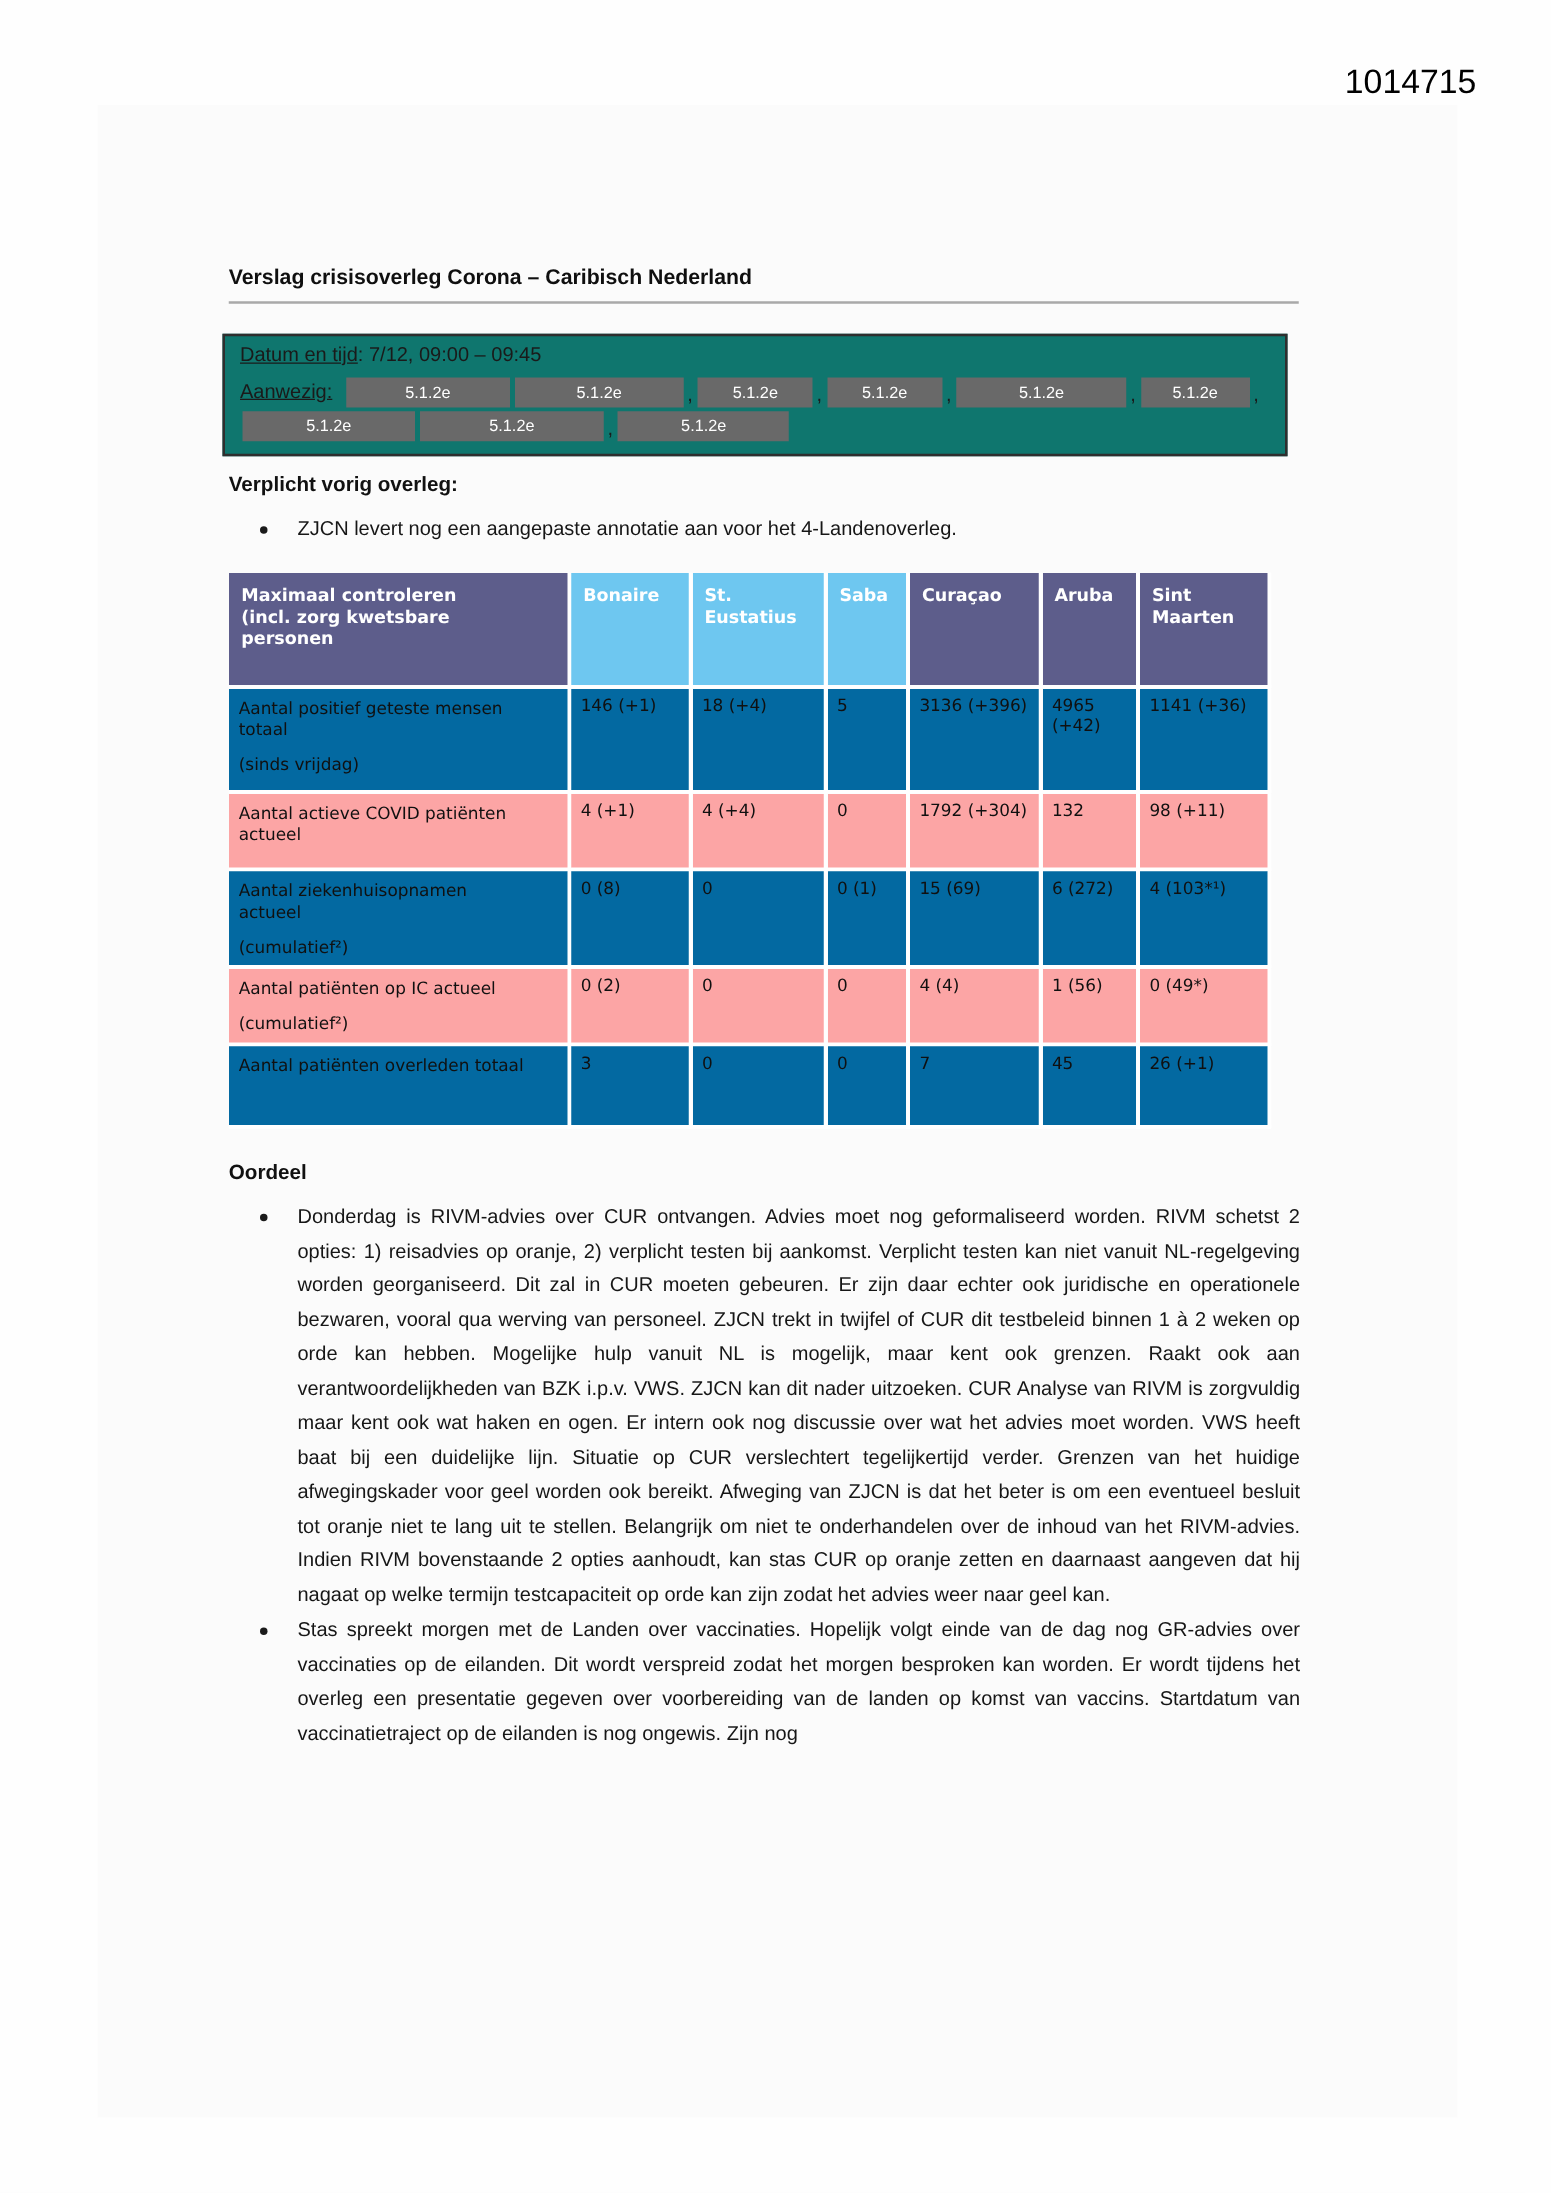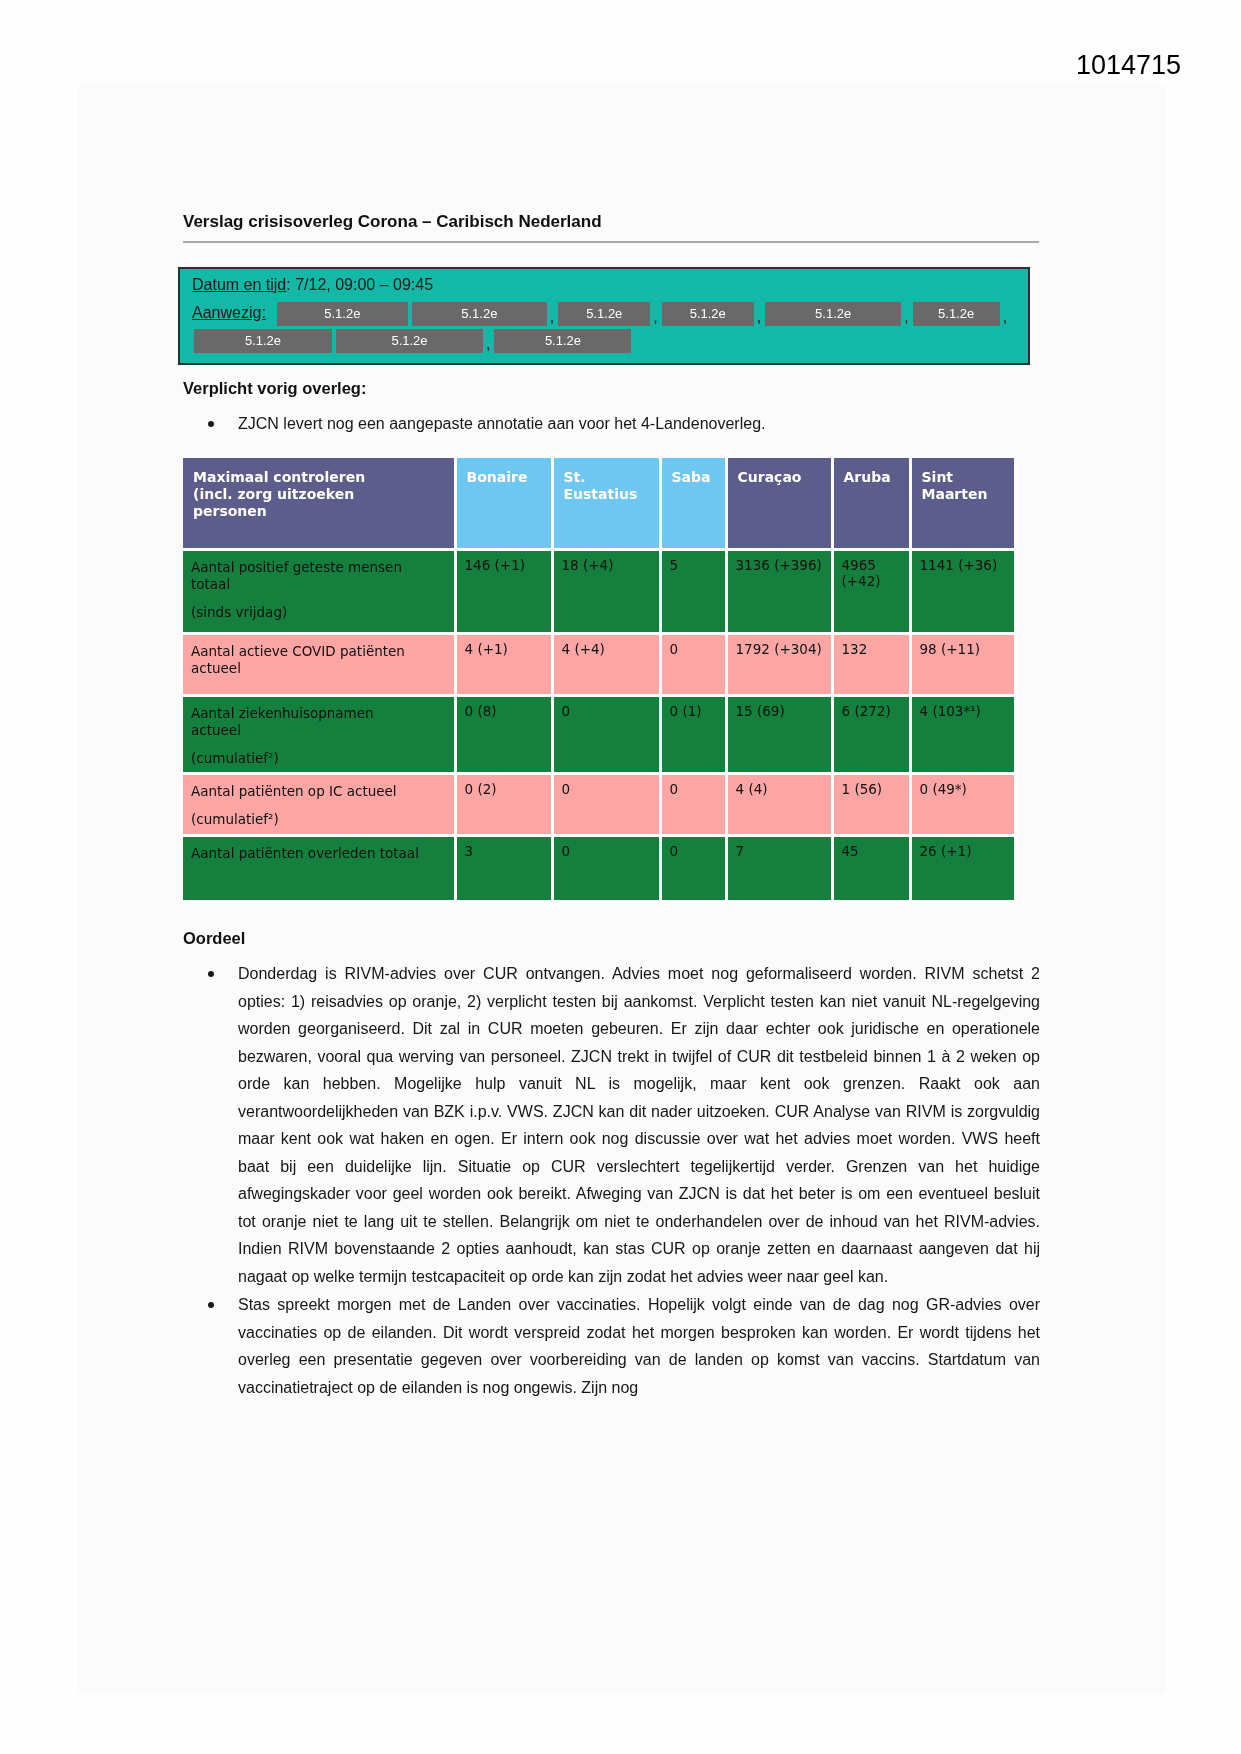--- a/index.html
+++ b/index.html
@@ -16,21 +16,21 @@
     position:absolute; top:50px; right:60px;
     font-size:27px; color:#000;
   }
   .content { position:absolute; left:183px; top:0; width:857px; }
 
   .title { margin:212px 0 0 0; font-size:17px; font-weight:bold; color:#0f0f0f; }
   .title-rule { margin-top:9px; height:0; border-bottom:2px solid #a9a9a9; width:856px; }
 
   .meta-box {
     box-sizing:border-box; margin-top:24px; margin-left:-5px; width:852px;
-    border:2px solid #2e2e2e; background:#14b8a6;
+    border:2px solid #2e2e2e; background:#0f766e;
     padding:7px 12px 10px 12px;
   }
   .datum-line { font-size:16px; }
   .u { text-decoration:underline; }
   .aanwezig-block { margin-top:8px; font-size:16px; }
   .aanwezig-row { white-space:nowrap; }
   .aanwezig-row2 { margin-top:3px; }
   .aanwezig-label { text-decoration:underline; margin-right:9px; }
   .redact {
     display:inline-block; height:24px; line-height:24px; margin:0 2px;
@@ -69,21 +69,21 @@
     border-right:3px solid #ffffff; border-bottom:3px solid #ffffff;
     vertical-align:top; text-align:left; font-weight:normal;
     padding:6px 4px 0 8px; overflow:hidden;
   }
   table.covid th {
     color:#ffffff; font-weight:bold; font-size:14px; line-height:17px;
     padding-top:11px; padding-left:10px;
   }
   .th-dark { background:#5d5d8b; }
   .th-blue { background:#6ec7f0; }
-  .row-dark td { background:#15803d; }
+  .row-dark td { background:#0369a1; }
   .row-light td { background:#fca5a5; }
   tr.h-head{height:92px} tr.h-r0{height:84px} tr.h-r1{height:62px}
   tr.h-r2{height:78px} tr.h-r3{height:62px} tr.h-r4{height:66px}
   .hdr-main { max-width:175px; }
   .label-main { max-width:230px; line-height:17px; padding-top:2px; }
   .label-sub { margin-top:11px; line-height:16px; }
 </style>
 </head>
 <body>
 
@@ -125,21 +125,21 @@
           <col class="c1">
           <col class="c2">
           <col class="c3">
           <col class="c4">
           <col class="c5">
           <col class="c6">
       </colgroup>
       <thead>
         <tr class="h-head">
           <th class="th-dark">
-              <div class="hdr-main">Maximaal controleren (incl. zorg uitzoeken personen</div>
+              <div class="hdr-main">Maximaal controleren (incl. zorg kwetsbare personen</div>
             </th>
           <th class="th-blue">Bonaire</th>
           <th class="th-blue">St. Eustatius</th>
           <th class="th-blue">Saba</th>
           <th class="th-dark">Curaçao</th>
           <th class="th-dark">Aruba</th>
           <th class="th-dark">Sint Maarten</th>
         </tr>
       </thead>
       <tbody>

